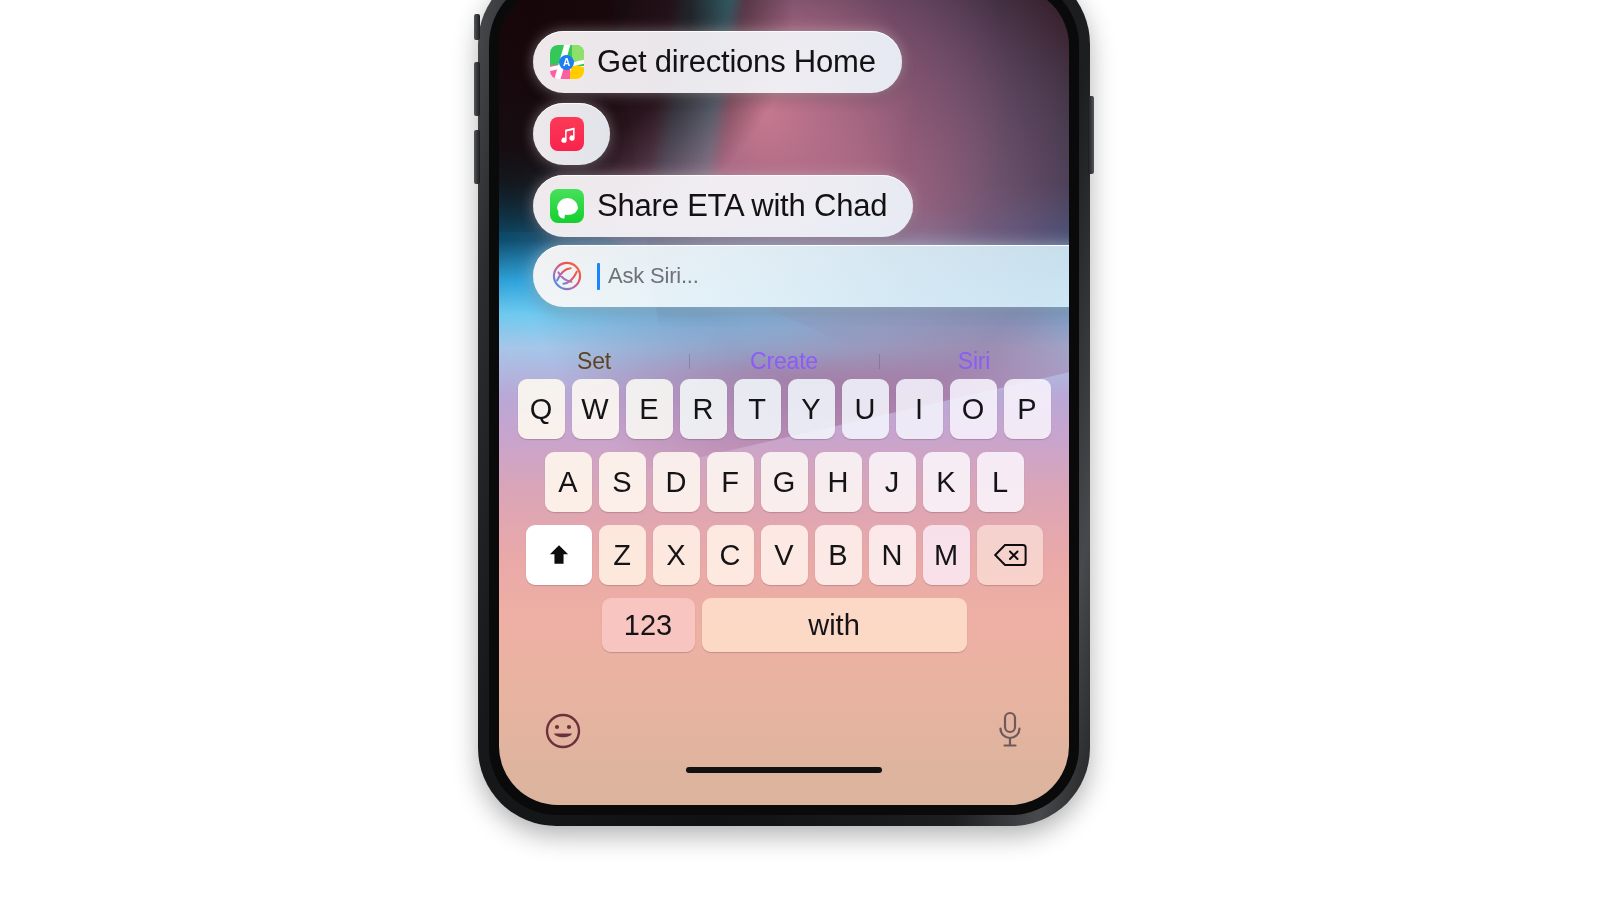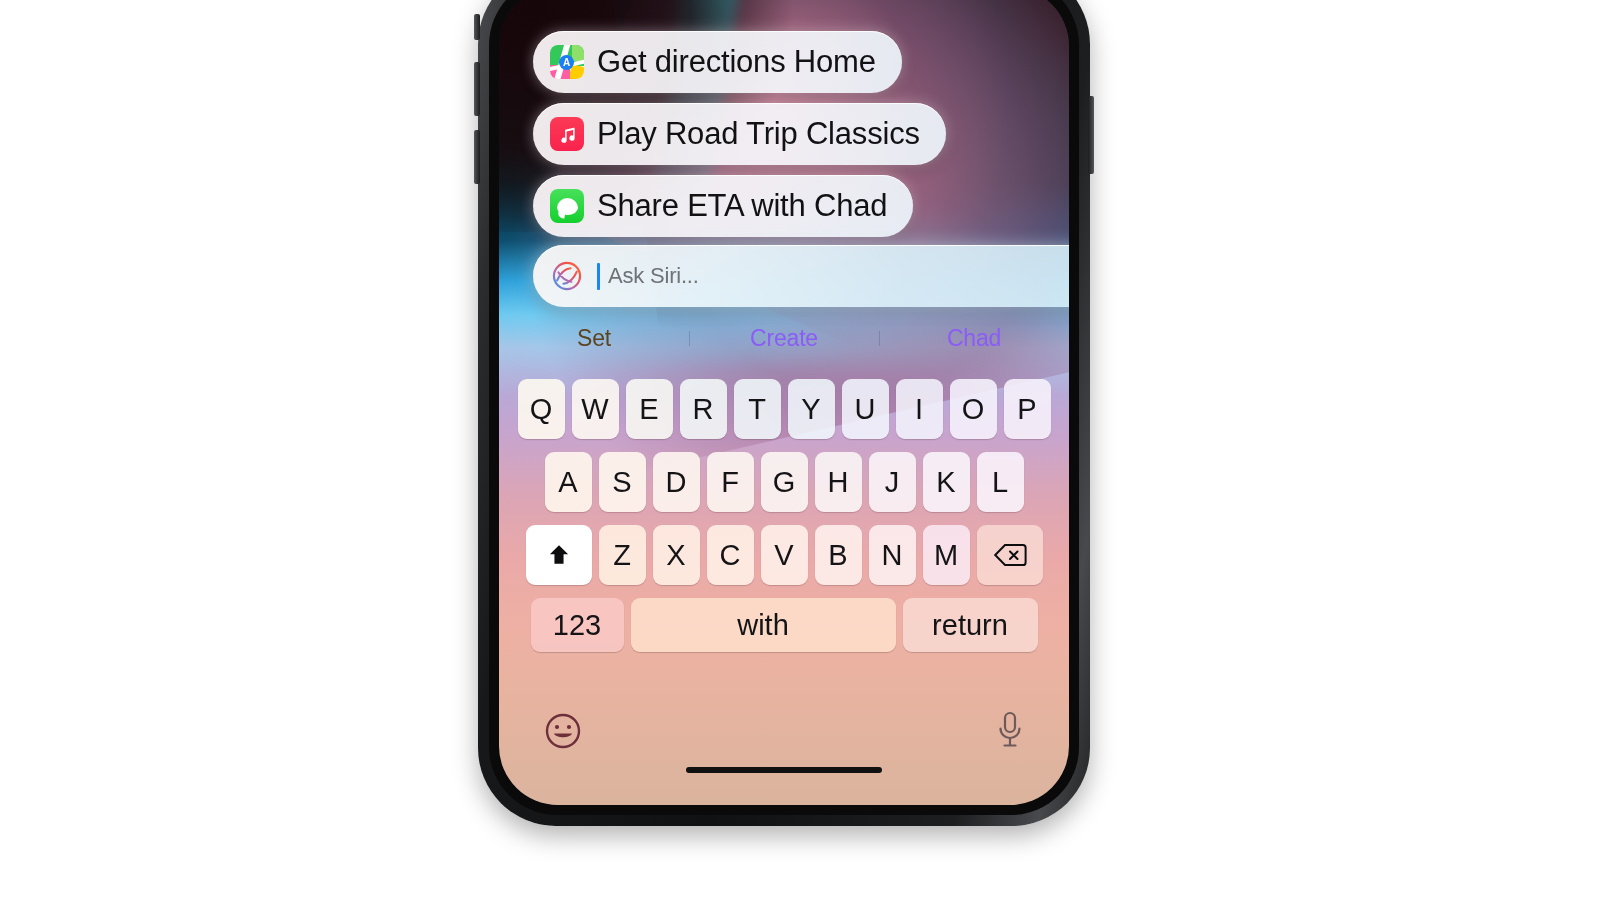--- a/index.html
+++ b/index.html
@@ -101,21 +101,21 @@
     position:absolute;left:34px;top:258px;width:600px;height:62px;z-index:6;
     border-radius:31px;display:flex;align-items:center;gap:12px;padding-left:16px;
     background:linear-gradient(100deg,rgba(252,248,246,.95) 0%,rgba(238,248,252,.92) 26%,rgba(222,244,252,.88) 60%,rgba(216,242,252,.86) 100%);
     box-shadow:0 1px 0 rgba(255,255,255,.9) inset,0 0 16px rgba(220,245,255,.5),0 5px 14px rgba(0,0,0,.22);
   }
   #siri-glyph{width:36px;height:36px;flex:none;}
   #siri-caret{width:3px;height:27px;background:#1a84ff;border-radius:1px;flex:none;}
   #siri-placeholder{font-size:22px;color:#6f7276;letter-spacing:-.2px;margin-left:-4px;}
 
   
-  #predictive{position:absolute;left:0;top:338px;width:100%;height:50px;display:flex;align-items:flex-start;z-index:5;}
+  #predictive{position:absolute;left:0;top:338px;width:100%;height:50px;display:flex;align-items:flex-end;z-index:5;}
   .pred{flex:1;text-align:center;font-size:23px;color:#8b5cf6;position:relative;letter-spacing:-.2px;}
   .pred.warm{color:#5c4420;}
   .pred + .pred:before{content:"";position:absolute;left:0;top:6px;bottom:6px;width:1px;background:rgba(60,80,95,.28);}
 
   
   #keyboard{position:absolute;left:0;top:392px;width:100%;z-index:5;padding:0 4px;box-sizing:border-box;}
   .krow{display:flex;justify-content:center;gap:7px;margin-bottom:13px;}
   .key{
     height:60px;border-radius:9px;display:flex;align-items:center;justify-content:center;
     font-size:29px;color:#141416;
@@ -201,21 +201,20 @@
             </span>
             <span class="chip-label">Get directions Home</span>
           </div>
 
           <div class="chip">
             <span class="appicon ic-music">
               <svg viewBox="0 0 24 24" fill="#ffffff">
                 <path d="M20 3.5 9 6v10.2a3.3 3.3 0 1 0 1.9 3V8.1l8.2-1.9v7.3a3.3 3.3 0 1 0 1.9 3V3.5z"></path>
               </svg>
             </span>
-            <span class="chip-label">Play Road Trip Classics</span>
           </div>
 
           <div class="chip">
             <span class="appicon ic-msg">
               <span class="bub"></span>
             </span>
             <span class="chip-label">Share ETA with Chad</span>
           </div>
         </div>
 
@@ -232,21 +231,21 @@
             <circle cx="20" cy="20" r="14.5" fill="none" stroke="url(#sg)" stroke-width="2.4"></circle>
             <path d="M9 25c4-9 9.5-13 15-13.5M31 15c-4 9-9.5 13-15 13.5M10.5 16c3.5 6 9 9.5 14.5 10.5" fill="none" stroke="url(#sg)" stroke-width="2.2" stroke-linecap="round"></path>
           </svg>
           <span id="siri-caret"></span>
           <span id="siri-placeholder">Ask Siri...</span>
         </div>
 
         <div id="predictive">
           <div class="pred warm">Set</div>
           <div class="pred">Create</div>
-          <div class="pred">Chad</div>
+          <div class="pred">Siri</div>
         </div>
 
         <div id="keyboard">
 
           <div class="krow krow1">
             <div class="key t1">Q</div>
             <div class="key t2">W</div>
             <div class="key t3">E</div>
             <div class="key t4">R</div>
             <div class="key t5">T</div>
@@ -286,21 +285,20 @@
               <svg width="34" height="26" viewBox="0 0 34 26">
                 <path d="M12 3h18a2.6 2.6 0 0 1 2.6 2.6v14.8A2.6 2.6 0 0 1 30 23H12L2.2 13z" fill="none" stroke="#0d0d0f" stroke-width="2"></path>
                 <path d="M17 9.5 24.5 17M24.5 9.5 17 17" stroke="#0d0d0f" stroke-width="2" stroke-linecap="round"></path>
               </svg>
             </div>
           </div>
 
           <div class="krow krow4">
             <div class="key k-num w1">123</div>
             <div class="key k-space w2">with</div>
-            <div class="key k-return w3">return</div>
           </div>
         </div>
 
         <div id="kbbottom">
           <div id="emoji-btn">
             <svg viewBox="0 0 40 40" width="40" height="40">
               <circle cx="20" cy="20" r="16" fill="none" stroke="#6d2f3a" stroke-width="2.4"></circle>
               <circle cx="14" cy="16" r="2.1" fill="#6d2f3a"></circle>
               <circle cx="26" cy="16" r="2.1" fill="#6d2f3a"></circle>
               <path d="M11 22.5c2 5 16 5 18 0z" fill="#6d2f3a"></path>

